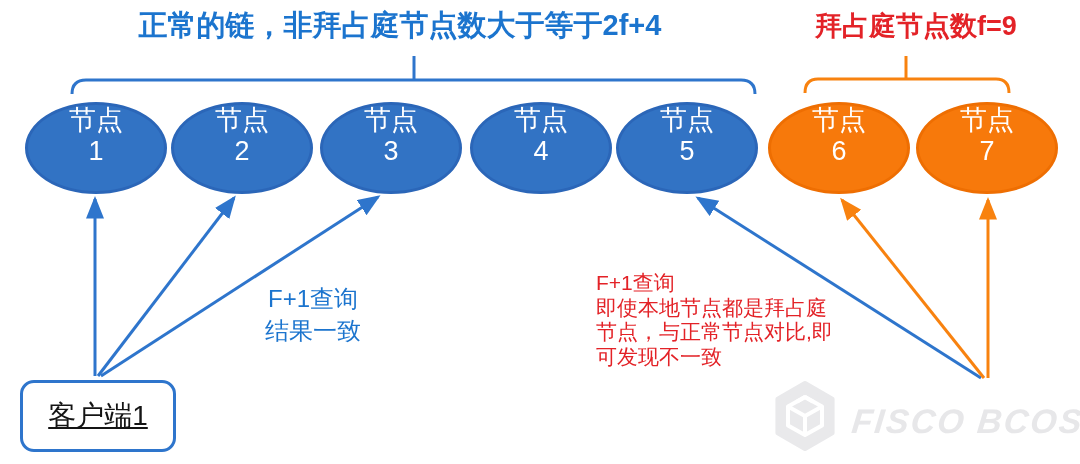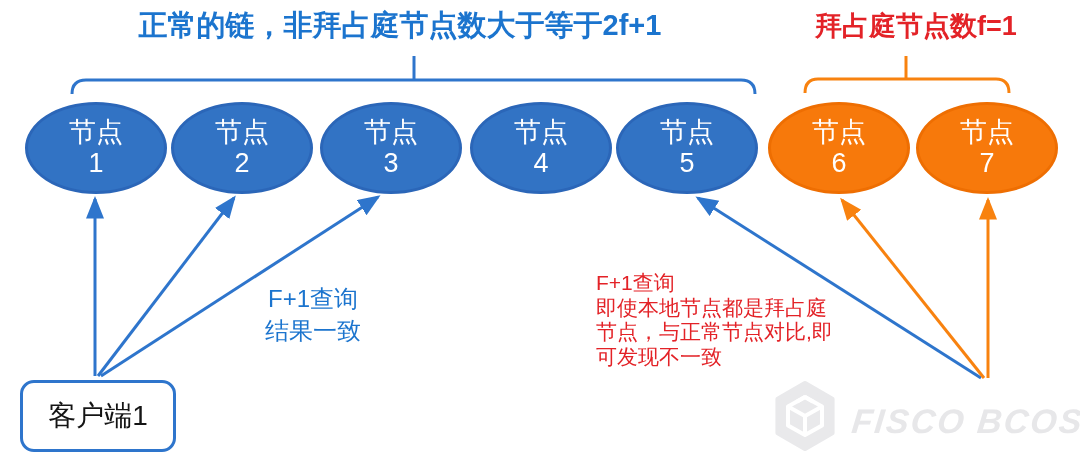--- a/index.html
+++ b/index.html
@@ -14,54 +14,54 @@
   .title-byz{left:785px;top:8px;width:262px;font-size:27px;color:var(--text-red);}
   
   #overlay{position:absolute;left:0;top:0;width:1080px;height:464px;}
   .ln-blue{stroke:var(--arrow-blue);stroke-width:3;fill:none;}
   .ln-orange{stroke:var(--arrow-orange);stroke-width:3;fill:none;}
   .mk-blue{fill:var(--arrow-blue);}
   .mk-orange{fill:var(--arrow-orange);}
   
   .node{
     width:136px;height:86px;border-radius:50%;
-    display:flex;flex-direction:column;align-items:center;justify-content:center;
+    display:flex;flex-direction:column;align-items:center;justify-content:flex-start;
     color:#fff;font-size:27px;line-height:31px;text-align:center;top:102px;
   }
   .node-blue{background:var(--node-blue);border:3px solid var(--node-blue-border);}
   .node-orange{background:var(--node-orange);border:3px solid var(--node-orange-border);}
   .n1{left:25px;} .n2{left:171px;} .n3{left:320px;} .n4{left:470px;}
   .n5{left:616px;} .n6{left:768px;} .n7{left:916px;}
   
   .client{
     background:#fff;border:3px solid var(--arrow-blue);border-radius:14px;
     display:flex;align-items:center;justify-content:center;
     font-size:28px;color:#141414;z-index:3;
   }
-  .client1{left:20px;top:380px;width:150px;height:66px;}
+  .client1{left:20px;top:380px;width:150px;height:66px;text-decoration:underline;}
   .client2{left:913px;top:383px;width:144px;height:62px;}
   
   .note{white-space:pre-line;}
   .note-blue{left:246px;top:283px;width:134px;text-align:center;font-size:24px;line-height:32px;color:var(--title-blue);}
   .note-red{left:596px;top:271px;width:300px;text-align:left;font-size:21px;line-height:24.5px;color:var(--text-red);}
   
   .wm{z-index:2;}
   .wm-logo{left:771px;top:380px;width:68px;height:72px;}
   .wm-text{
     left:852px;top:402px;font-size:34px;font-weight:bold;font-style:italic;
     color:var(--watermark-gray);letter-spacing:2px;transform:skewX(-6deg);white-space:nowrap;
   }
 </style>
 </head>
 <body>
 
 <div id="canvas">
 
-  <div class="abs title title-normal">正常的链，非拜占庭节点数大于等于2f+1</div>
-  <div class="abs title title-byz">拜占庭节点数f=1</div>
+  <div class="abs title title-normal">正常的链，非拜占庭节点数大于等于2f+4</div>
+  <div class="abs title title-byz">拜占庭节点数f=9</div>
 
   <svg id="overlay">
     <defs>
       <marker id="ab" markerWidth="8" markerHeight="7" refX="6.5" refY="3" orient="auto">
         <path class="mk-blue" d="M0,0 L7.5,3 L0,6 Z"></path>
       </marker>
       <marker id="ao" markerWidth="8" markerHeight="7" refX="6.5" refY="3" orient="auto">
         <path class="mk-orange" d="M0,0 L7.5,3 L0,6 Z"></path>
       </marker>
     </defs>

